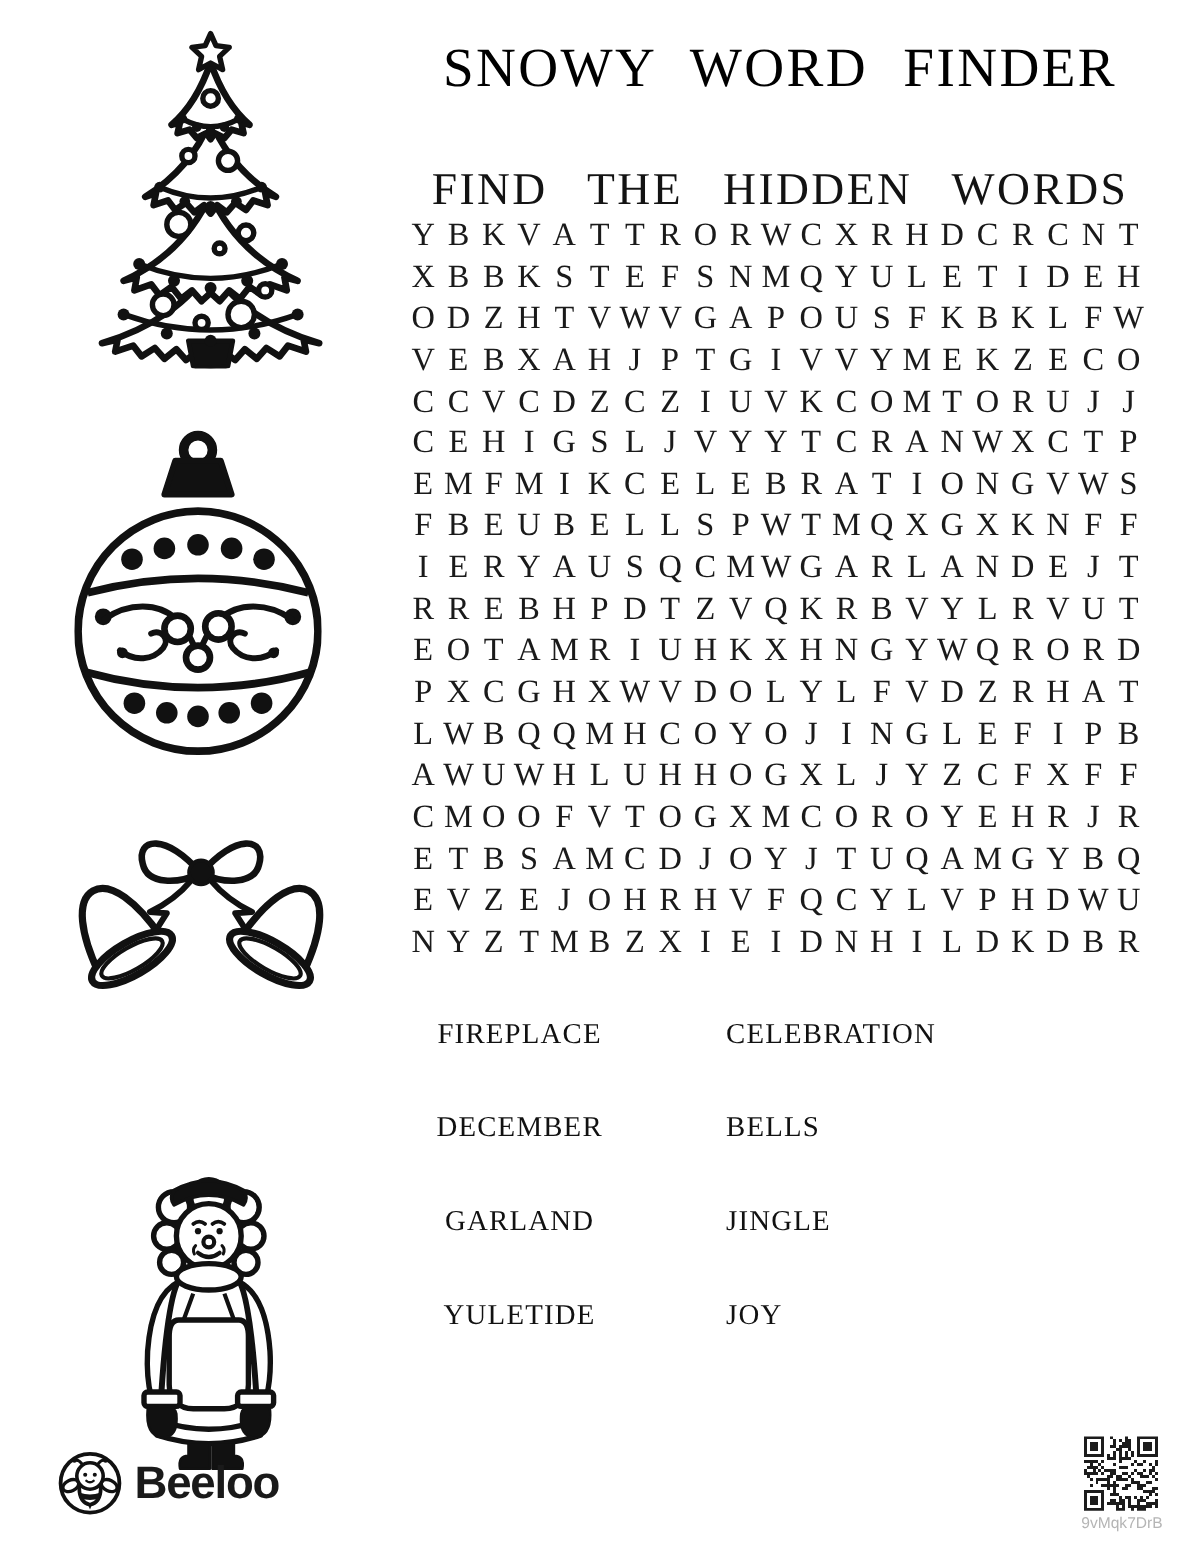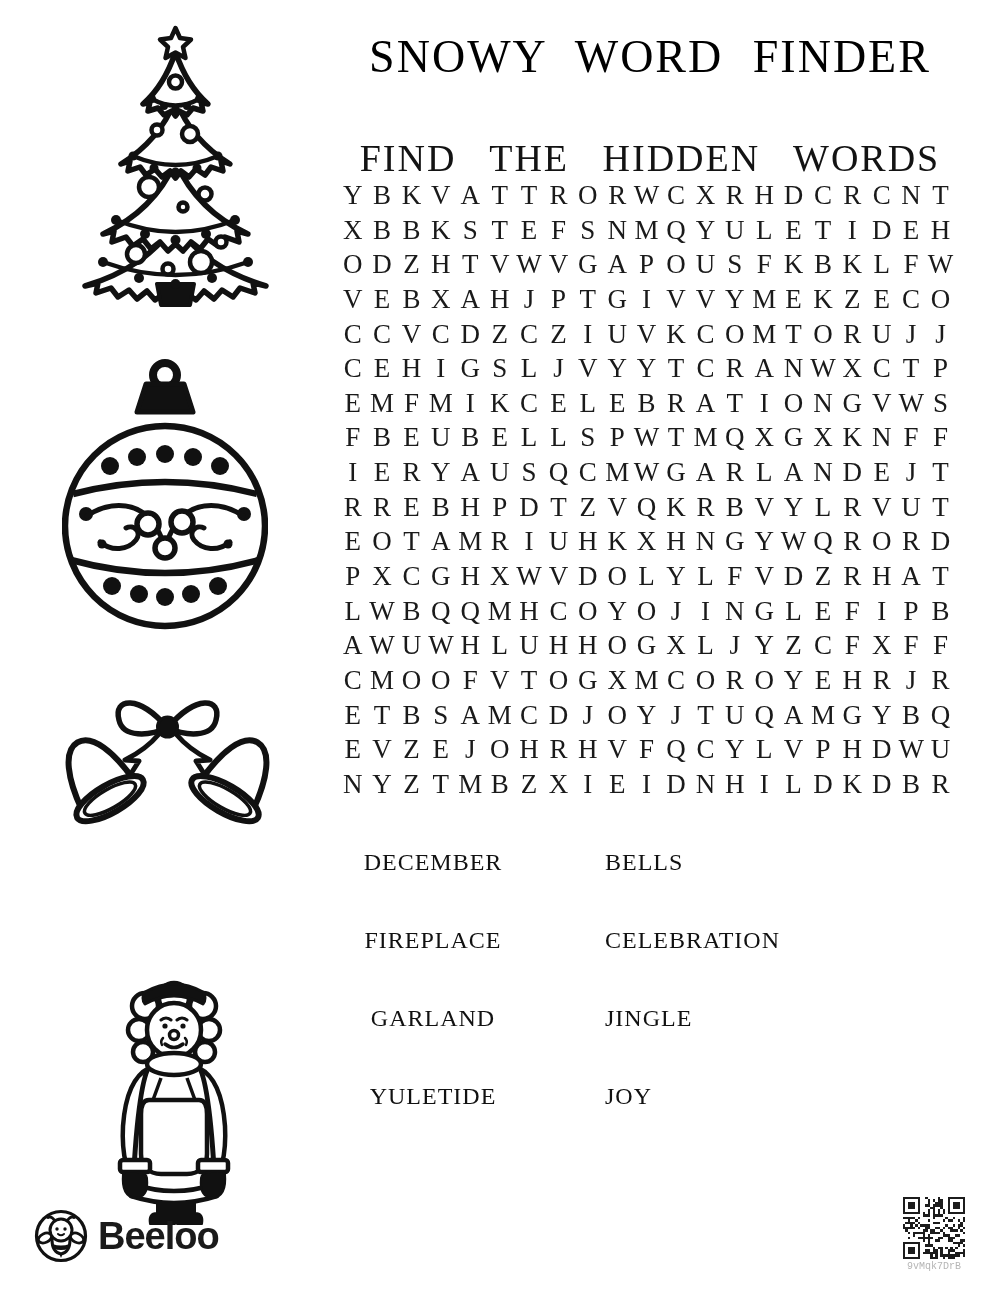--- a/index.html
+++ b/index.html
@@ -10,27 +10,27 @@
          font-size:46px;letter-spacing:2px;word-spacing:16px;color:#000000;}
   .subtitle{position:absolute;left:330px;top:116px;width:640px;text-align:center;
          font-size:38px;letter-spacing:2px;word-spacing:22px;color:#131313;margin-top:20px;}
   .grid{position:absolute;left:338px;top:178px;}
   .grid-row{display:flex;height:34.65px;}
   .grid-cell{width:29.4px;text-align:center;font-size:27px;line-height:34.65px;color:#1a1a1a;}
   .words{position:absolute;left:338px;top:845px;width:622px;}
   .word-row{display:flex;height:78px;}
   .word-left{width:190px;text-align:center;font-size:24px;letter-spacing:1px;line-height:34px;}
   .word-right{margin-left:77px;font-size:24px;letter-spacing:1px;line-height:34px;}
-  .brand{position:absolute;left:33px;top:1208px;display:flex;align-items:center;gap:9px;}
+  .brand{position:absolute;left:47px;top:1208px;display:flex;align-items:center;gap:9px;}
   .brand-name{font-family:"Liberation Sans",sans-serif;font-size:38px;font-weight:bold;
          letter-spacing:-1px;color:#1a1a1a;line-height:52px;}
   .copyright{position:absolute;left:0;top:1272px;width:100%;text-align:center;
          font-family:Liberation Sans, sans-serif;font-size:13px;color:#9b9b9b;margin-top:40px;}
   .qr-wrap{position:absolute;left:901px;top:1197px;width:66px;text-align:center;}
-  .qr-label{margin-top:2px;font-family:Liberation Mono, monospace;font-size:10px;color:#b5b5b5;text-align:center;}
+  .qr-label{margin-top:2px;font-family:Liberation Sans, sans-serif;font-size:13px;color:#b5b5b5;text-align:center;}
   svg{display:block;}
 </style>
 <title>SNOWY WORD FINDER</title></head>
 <body>
 
 <div class="illu" style="left:53px;top:22px;width:245px;height:285px;">
   <svg width="245" height="285" viewBox="0 0 245 285">
     <g stroke="#111" stroke-linejoin="round" stroke-linecap="round">
       <path d="M122.5 200 C106 230 72 252 32 264 L45 261 L43 271 L58 266 L65 275 L76 268 L84 277 L94 269 L102 278 L112 271 L122.5 279 L133 271 L143 278 L151 269 L161 277 L169 268 L180 275 L187 266 L202 271 L200 261 L213 264 C173 252 139 230 122.5 200 Z" fill="#fff" stroke-width="5.5"></path>
       <path d="M104 262 L141 262 L137 283 Q122.5 287 108 283 Z" fill="#111" stroke-width="4"></path>
@@ -599,26 +599,26 @@
       <span class="grid-cell">D</span>
       <span class="grid-cell">K</span>
       <span class="grid-cell">D</span>
       <span class="grid-cell">B</span>
       <span class="grid-cell">R</span>
     </div>
   </div>
 
 <div class="words">
     <div class="word-row">
+      <div class="word-left">FIREPLACE</div>
+      <div class="word-right">CELEBRATION</div>
+    </div>
+    <div class="word-row">
       <div class="word-left">DECEMBER</div>
       <div class="word-right">BELLS</div>
-    </div>
-    <div class="word-row">
-      <div class="word-left">FIREPLACE</div>
-      <div class="word-right">CELEBRATION</div>
     </div>
     <div class="word-row">
       <div class="word-left">GARLAND</div>
       <div class="word-right">JINGLE</div>
     </div>
     <div class="word-row">
       <div class="word-left">YULETIDE</div>
       <div class="word-right">JOY</div>
     </div>
   </div>

